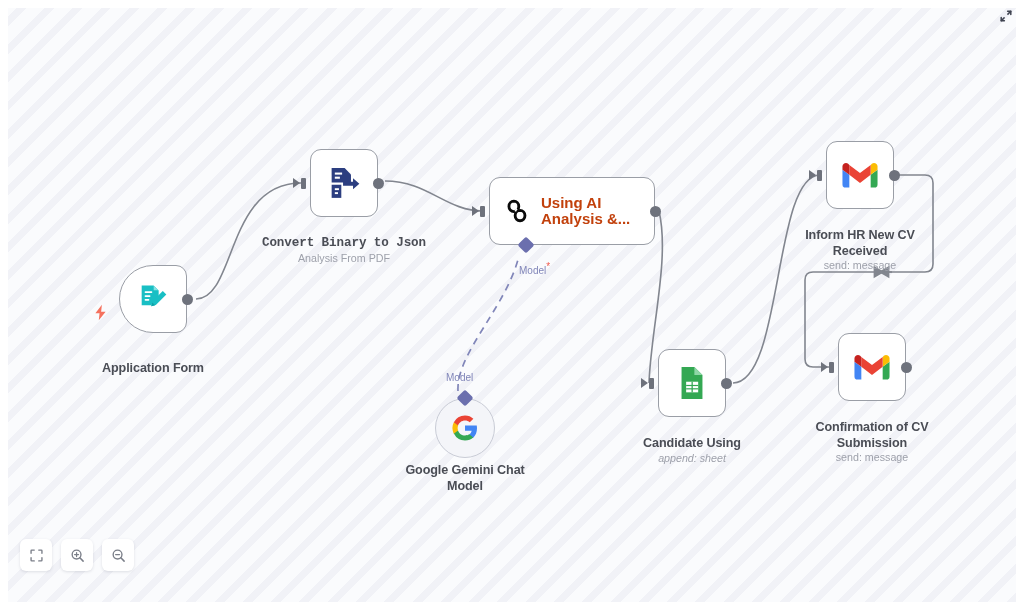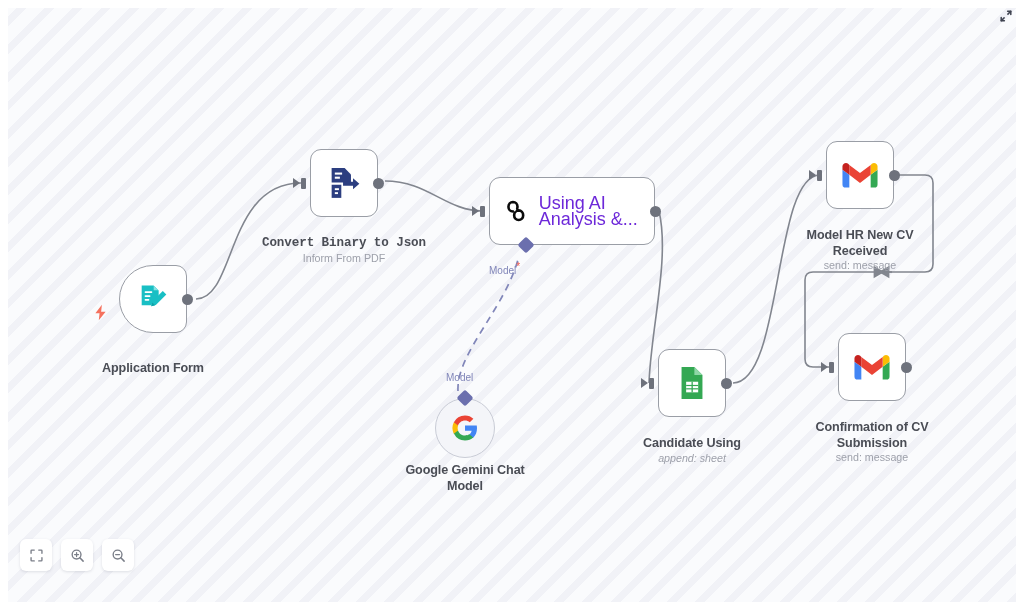--- a/index.html
+++ b/index.html
@@ -89,25 +89,25 @@
     white-space: pre-line;
   }
   .node-sub {
     position: absolute;
     text-align: center;
     font-size: 10.7px;
     color: #9ea1ab;
     line-height: 13px;
   }
   .node-inline-label {
-    font-size: 18px;
-    color: #6d28d9;
+    font-size: 15px;
+    color: #c2410c;
     line-height: 16px;
     white-space: pre-line;
-    font-weight: normal;
+    font-weight: bold;
   }
 
   
   .port-out {
     position: absolute;
     width: 11px;
     height: 11px;
     border-radius: 50%;
     background: #6e727c;
     z-index: 7;
@@ -262,39 +262,39 @@
           <rect x="6.2" y="17.8" width="2.0" height="1.2" fill="#ffffff"></rect>
           <path d="M11.4 11.2 h6.3 v-2.2 l4.0 3.5 l-4.0 3.5 v-2.2 h-6.3 z" fill="#2c3e80"></path>
         </svg>
       </div>
       <div class="port-in" style="left:-9px; top:34px;">
           <b></b>
           <i></i>
         </div>
       <div class="port-out" style="left:63px; top:28.5px;"></div>
       <div class="node-title" style="left:-49px; top:87px; width:166px;font-family:Liberation Mono, monospace;">Convert Binary to Json</div>
-      <div class="node-sub" style="left:-49px; top:103px; width:166px;">Inform From PDF</div>
+      <div class="node-sub" style="left:-49px; top:103px; width:166px;">Analysis From PDF</div>
     </div>
 
     <div class="node" style="left:481px; top:169px;">
       <div class="node-box wide">
         <svg width="38" height="38" viewBox="0 0 24 24">
           <path d="M9.3 3.6 a4.35 4.35 0 0 1 4.2 4.45 a4.35 4.35 0 0 1 -4.2 4.45 a4.35 4.35 0 0 1 -4.2 -4.45 a4.35 4.35 0 0 1 4.2 -4.45 z" fill="none" stroke="#0b0b0b" stroke-width="2.45"></path>
           <path d="M14.6 11.45 a4.35 4.35 0 0 1 4.2 4.45 a4.35 4.35 0 0 1 -4.2 4.45 a4.35 4.35 0 0 1 -4.2 -4.45 a4.35 4.35 0 0 1 4.2 -4.45 z" fill="none" stroke="#0b0b0b" stroke-width="2.45"></path>
           <path d="M12.0 10.2 a4.35 4.35 0 0 0 -1.5 2.1" fill="none" stroke="#ffffff" stroke-width="1.5"></path>
         </svg>
         <span class="node-inline-label" style="margin-left:10px;">Using AI Analysis &amp;...</span>
       </div>
       <div class="port-in" style="left:-9px; top:34px;">
           <b></b>
           <i></i>
         </div>
       <div class="port-out" style="left:161px; top:28.5px;"></div>
       <div class="port-diamond" style="left:31px; top:62px;"></div>
-      <div class="sub-label" style="left:0; top:84px;"><span>Model</span><sup>*</sup></div>
+      <div class="sub-label" style="left:30px; top:84px;"><span>Model</span><sup>*</sup></div>
     </div>
 
     <div class="node" style="left:427px; top:390px;">
       <div class="node-box round">
         <svg width="30" height="30" viewBox="0 0 24 24">
           <path d="M21.6 12.23c0-.78-.07-1.53-.2-2.25H12v4.26h5.38a4.6 4.6 0 0 1-2 3.02v2.5h3.23c1.89-1.74 2.99-4.3 2.99-7.53z" fill="#4285f4"></path>
           <path d="M12 22c2.7 0 4.96-.9 6.61-2.43l-3.23-2.5c-.9.6-2.04.95-3.38.95-2.6 0-4.8-1.76-5.59-4.12H3.08v2.59A10 10 0 0 0 12 22z" fill="#34a853"></path>
           <path d="M6.41 13.9a6 6 0 0 1 0-3.83V7.48H3.08a10 10 0 0 0 0 9.04l3.33-2.6z" fill="#fbbc05"></path>
           <path d="M12 5.95c1.47 0 2.79.51 3.83 1.5l2.86-2.86C16.95 2.98 14.7 2 12 2A10 10 0 0 0 3.08 7.48l3.33 2.59C7.2 7.71 9.4 5.95 12 5.95z" fill="#ea4335"></path>
         </svg>
@@ -333,21 +333,21 @@
           <path d="M20.3 3.1 v6.8 L25.0 6.4 V4.2 c0 -2.0 -2.3 -3.1 -3.9 -1.9z" fill="#fbbc04"></path>
           <path d="M5.7 9.9 V3.1 l7.3 5.5 l7.3 -5.5 v6.8 L13.0 15.4 z" fill="#ea4335"></path>
           <path d="M1.0 4.2 v2.2 l4.7 3.5 V3.1 L4.9 2.3 C3.3 1.1 1.0 2.2 1.0 4.2z" fill="#c5221f"></path>
         </svg>
       </div>
       <div class="port-in" style="left:-9px; top:34px;">
           <b></b>
           <i></i>
         </div>
       <div class="port-out" style="left:63px; top:28.5px;"></div>
-      <div class="node-title" style="left:-49px; top:87px; width:166px;">Model HR New CV
+      <div class="node-title" style="left:-49px; top:87px; width:166px;">Inform HR New CV
 Received</div>
       <div class="node-sub" style="left:-49px; top:118px; width:166px;">send: message</div>
     </div>
 
     <div class="node" style="left:830px; top:325px;">
       <div class="node-box">
         <svg width="38" height="30" viewBox="0 0 26 20">
           <path d="M2.1 18.6 h3.6 V9.9 L1.0 6.4 v10.1 a2.1 2.1 0 0 0 1.1 2.1z" fill="#4285f4"></path>
           <path d="M20.3 18.6 h3.6 a2.1 2.1 0 0 0 1.1 -2.1 V6.4 l-4.7 3.5 z" fill="#34a853"></path>
           <path d="M20.3 3.1 v6.8 L25.0 6.4 V4.2 c0 -2.0 -2.3 -3.1 -3.9 -1.9z" fill="#fbbc04"></path>

